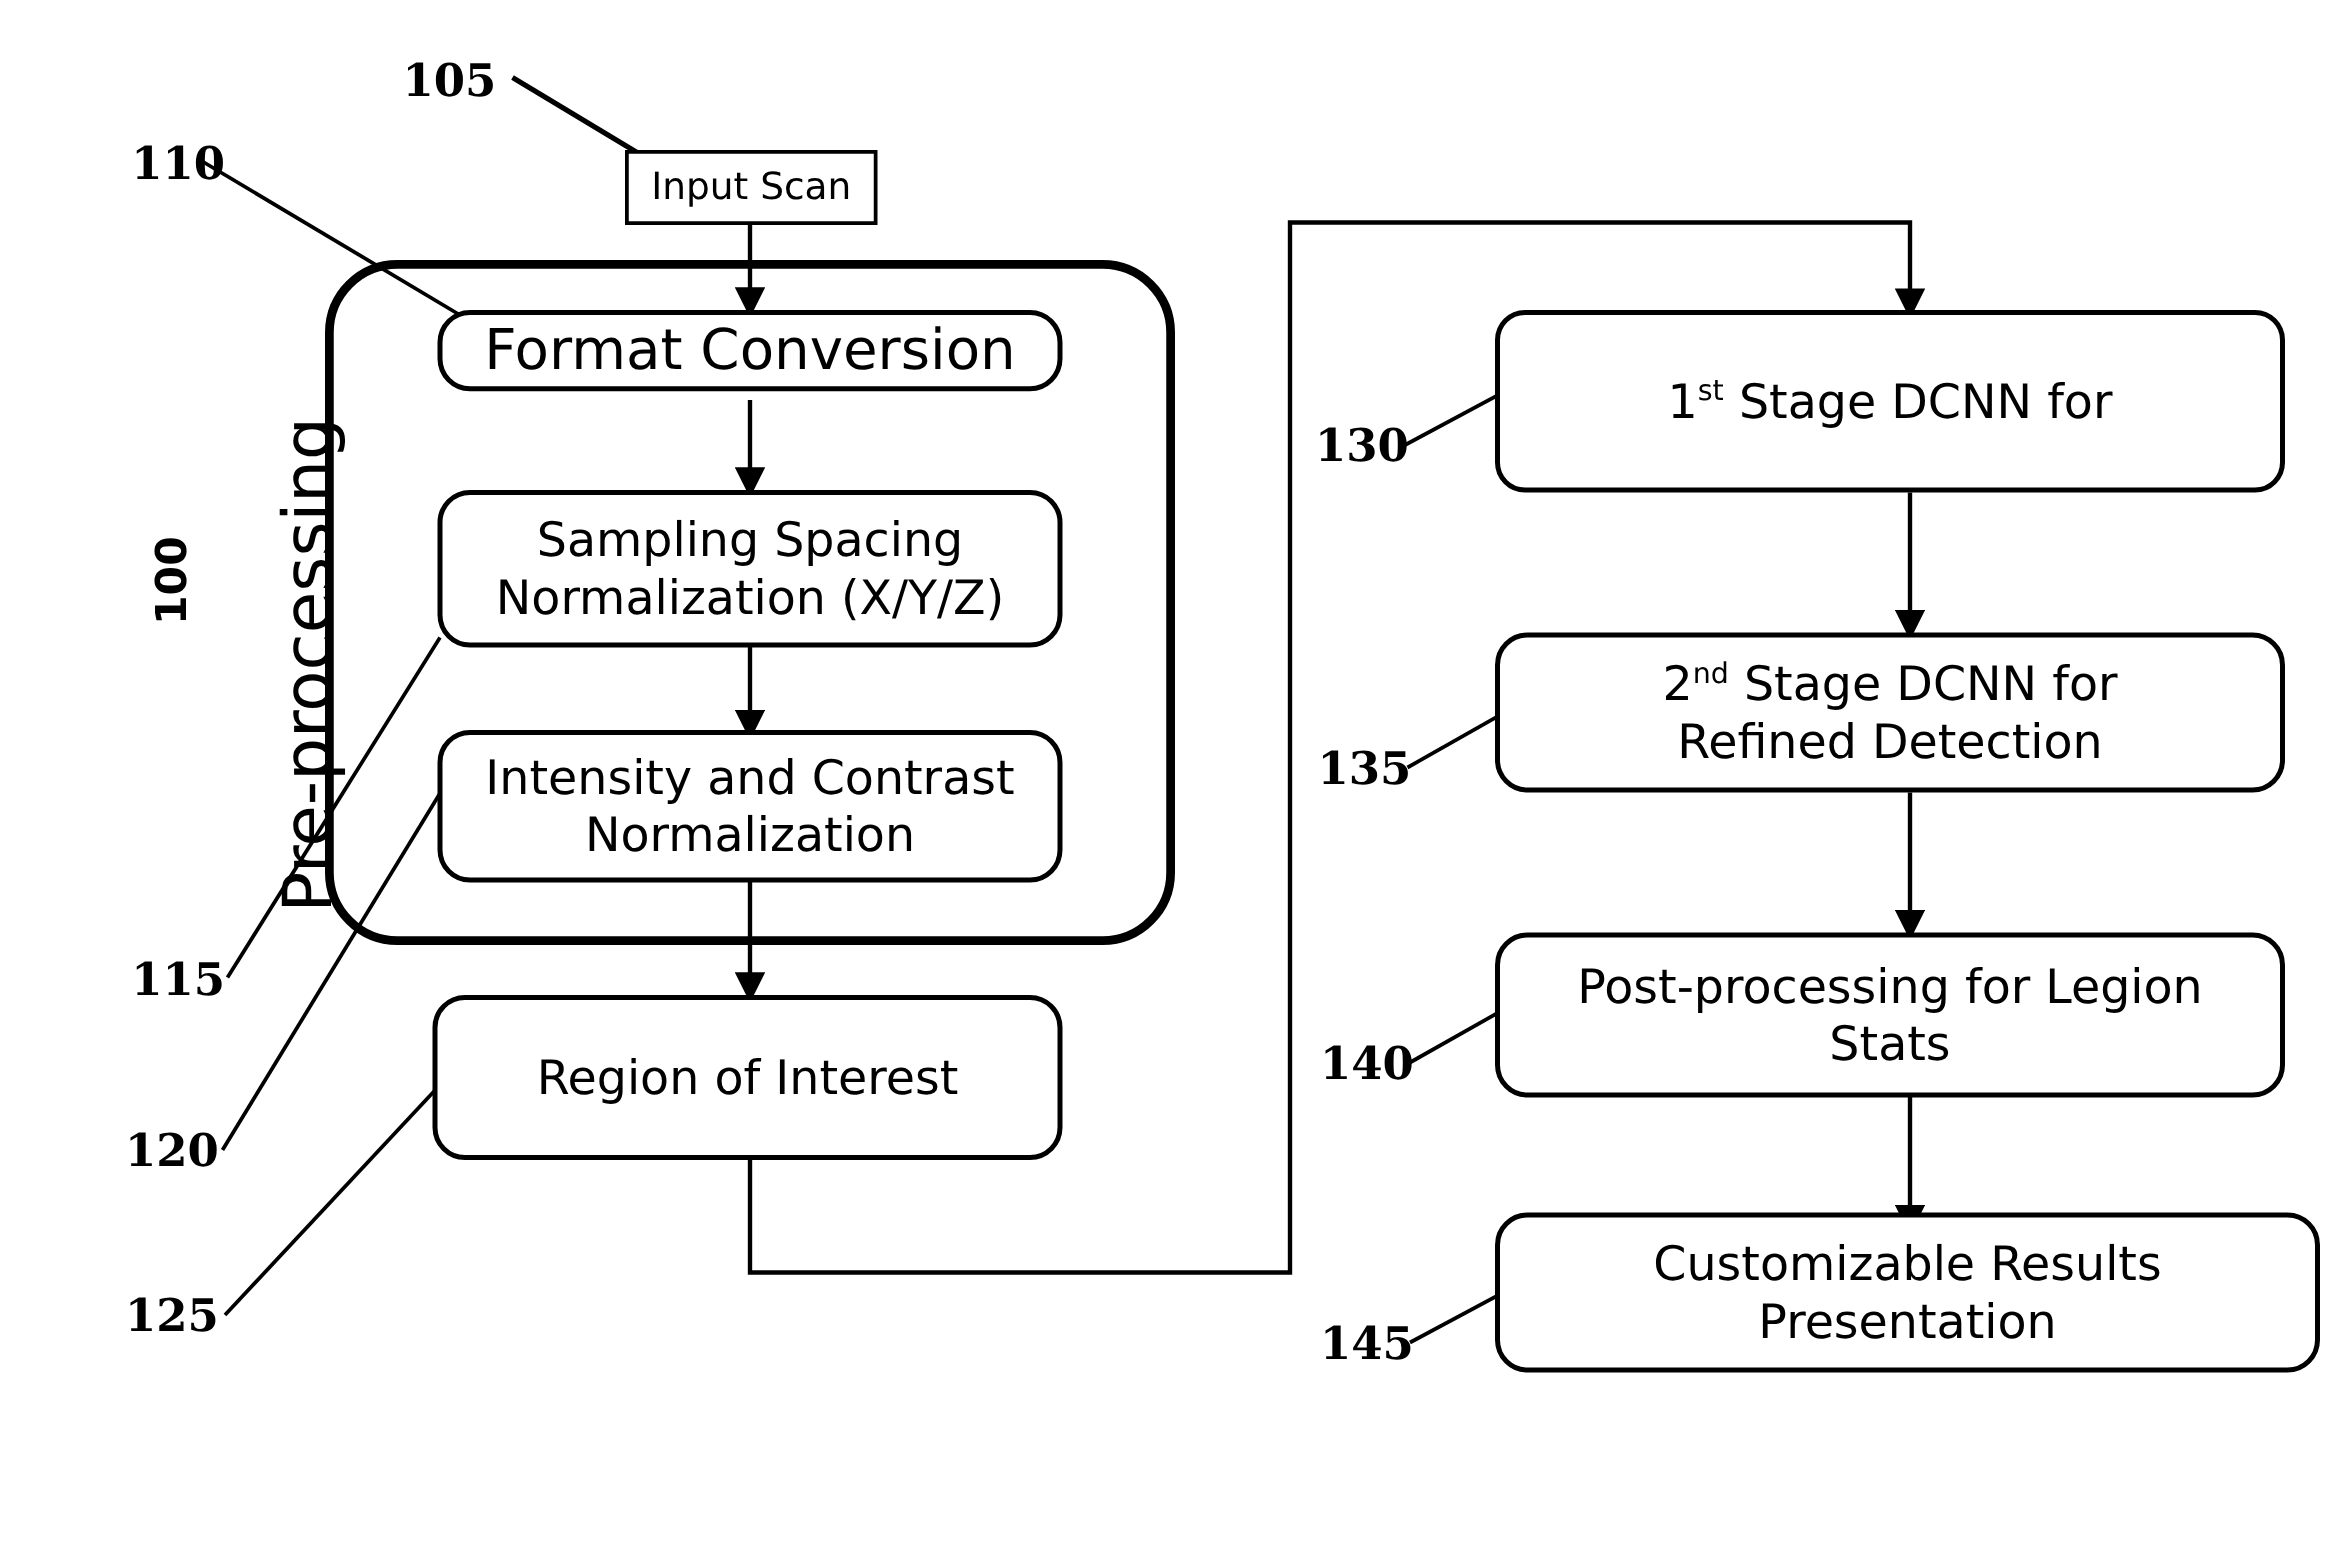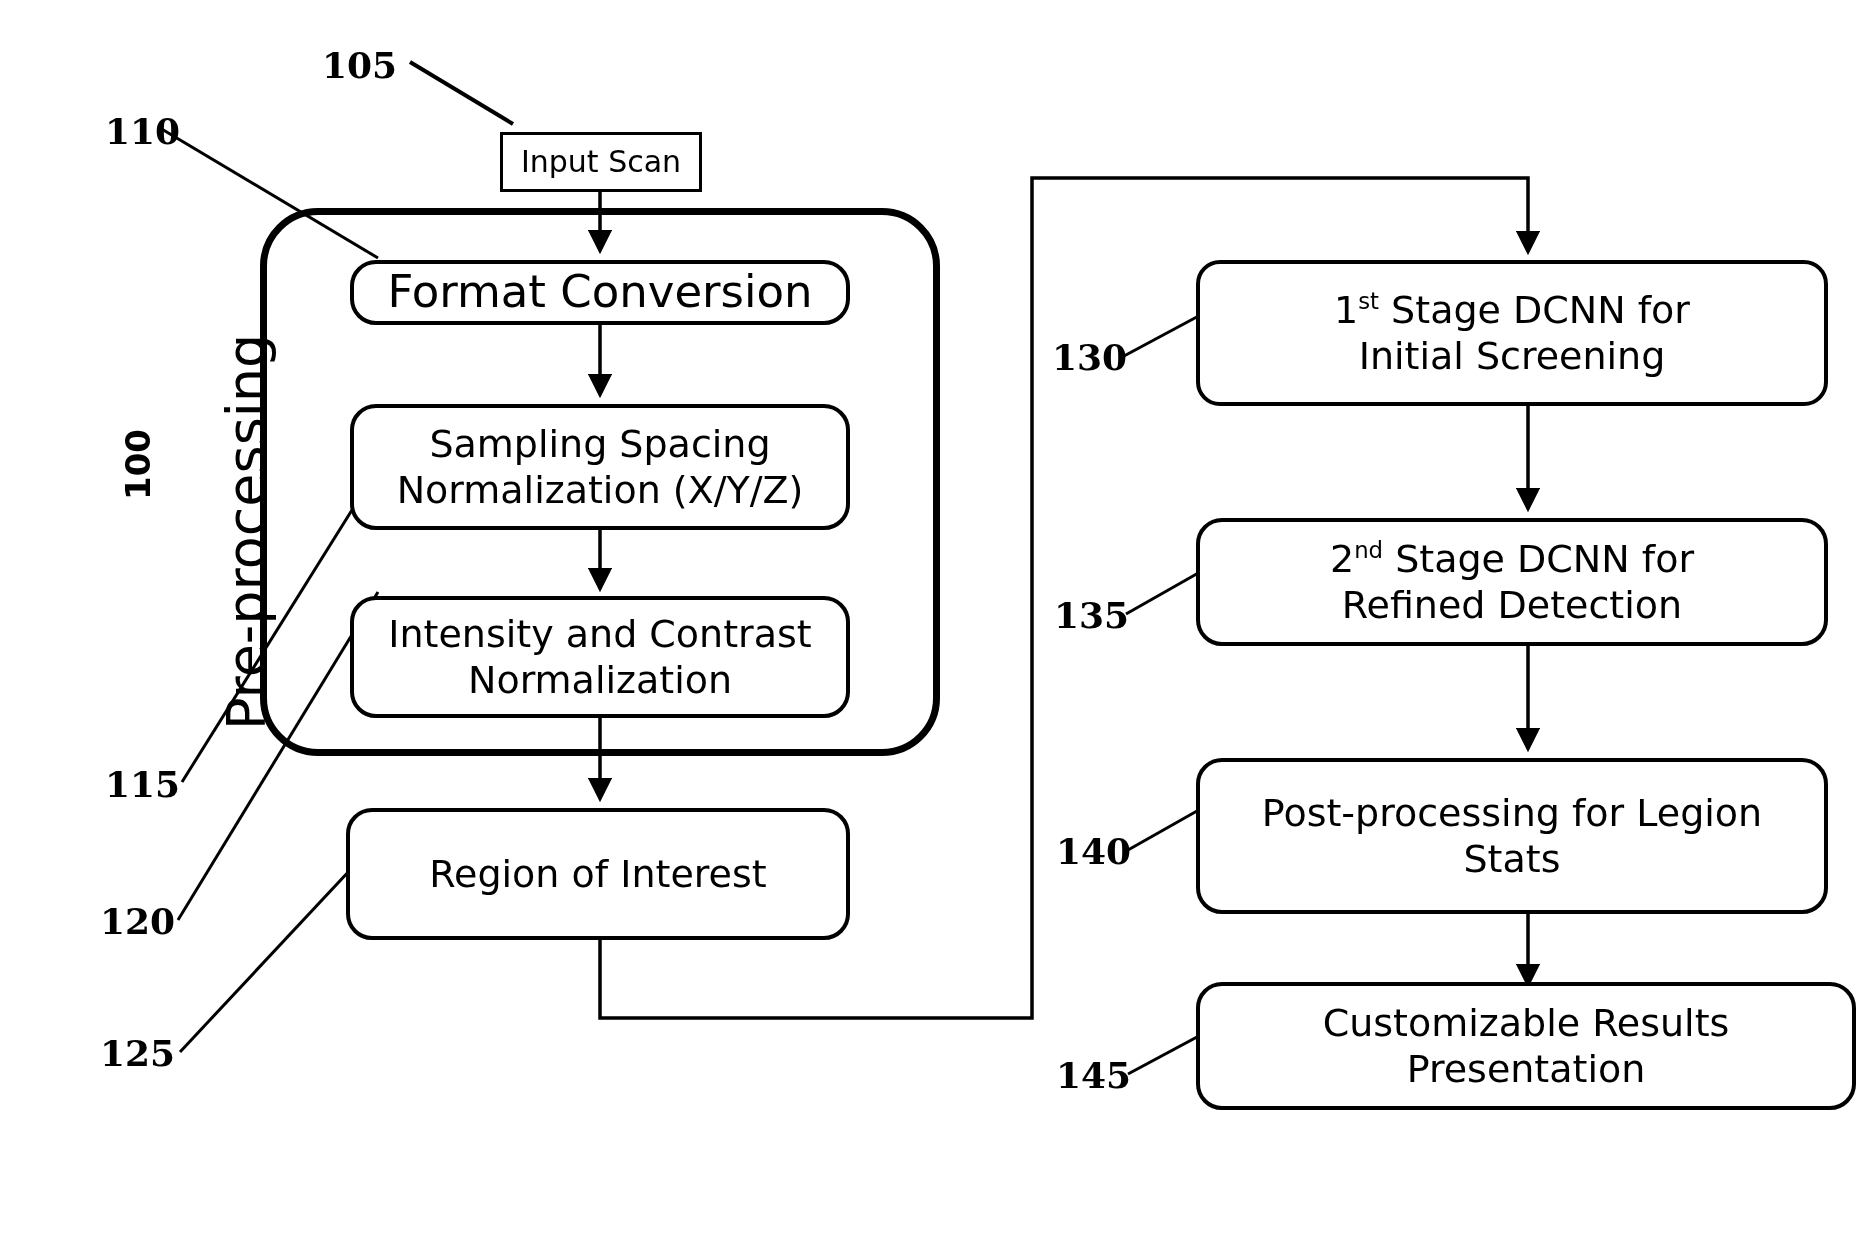--- a/index.html
+++ b/index.html
@@ -28,21 +28,20 @@
     box-sizing: border-box;
     border: 4px solid #000000;
     background: #ffffff;
     display: flex;
     align-items: center;
     justify-content: center;
     text-align: center;
     color: #000000;
     line-height: 1.22;
     font-family: "DejaVu Sans", sans-serif;
-    margin-top: 12px;
   }
   .node.rounded { border-radius: 26px; }
   .node.sharp  { border-radius: 0; border-width: 3px; }
   .node .txt { padding: 0 14px; display:block; }
   .ref {
     position: absolute;
     font-family: "DejaVu Serif", serif;
     font-weight: bold;
     color: #000000;
     white-space: nowrap;
@@ -142,32 +141,31 @@
 
   <div class="node rounded" style="left:346px; top:796px; width:504px; height:132px; font-size:38px;">
     <span class="txt">
       <span>Region of Interest</span><br>
     </span>
   </div>
 
   <div class="node rounded" style="left:1196px; top:248px; width:632px; height:146px; font-size:38px;border-radius:24px;">
     <span class="txt">
       <span><span>1</span><sup>st</sup><span> Stage DCNN for</span></span><br>
-      <span>Initial Screening</span>
     </span>
   </div>
 
   <div class="node rounded" style="left:1196px; top:506px; width:632px; height:128px; font-size:38px;">
     <span class="txt">
       <span><span>2</span><sup>nd</sup><span> Stage DCNN for</span></span><br>
       <span>Refined Detection</span>
     </span>
   </div>
 
-  <div class="node rounded" style="left:1196px; top:746px; width:632px; height:156px; font-size:38px;">
+  <div class="node rounded" style="left:1196px; top:746px; width:632px; height:132px; font-size:38px;">
     <span class="txt">
       <span>Post-processing for Legion</span><br>
       <span>Stats</span>
     </span>
   </div>
 
   <div class="node rounded" style="left:1196px; top:970px; width:660px; height:128px; font-size:38px;">
     <span class="txt">
       <span>Customizable Results</span><br>
       <span>Presentation</span>

